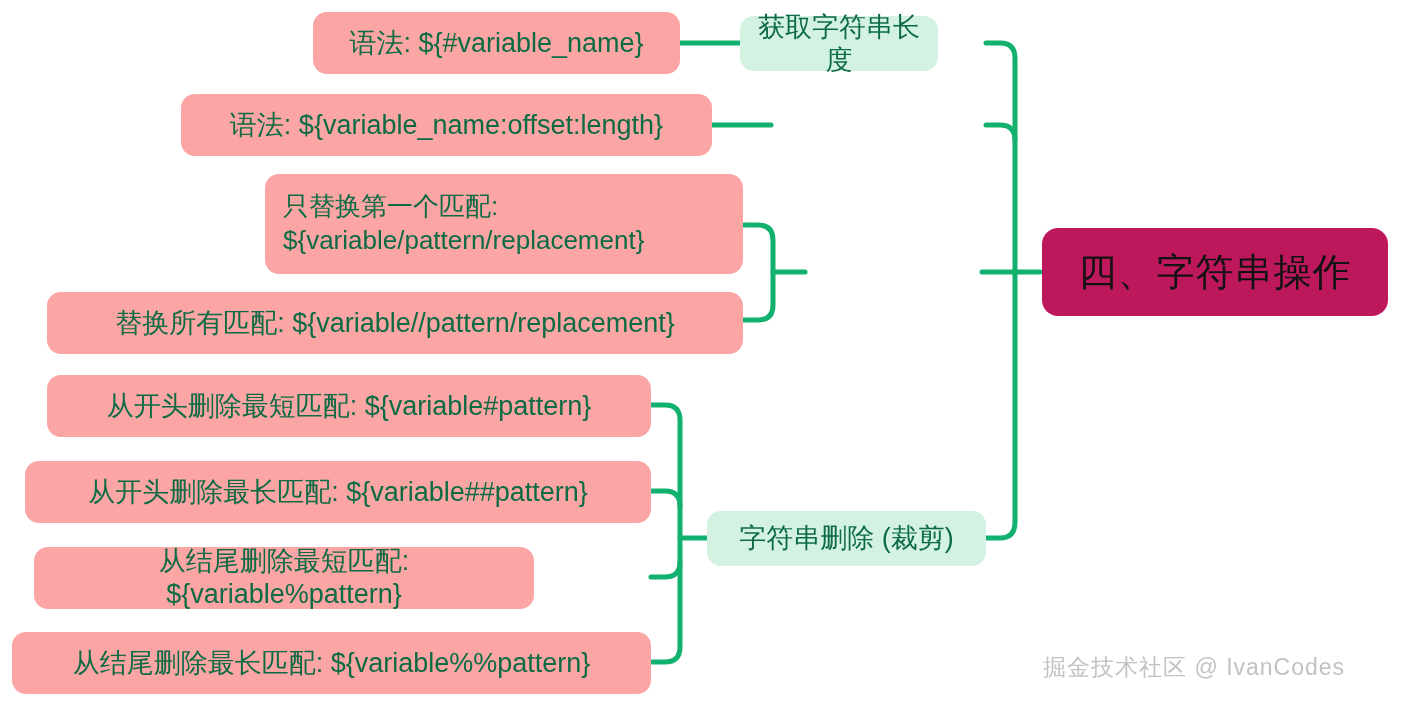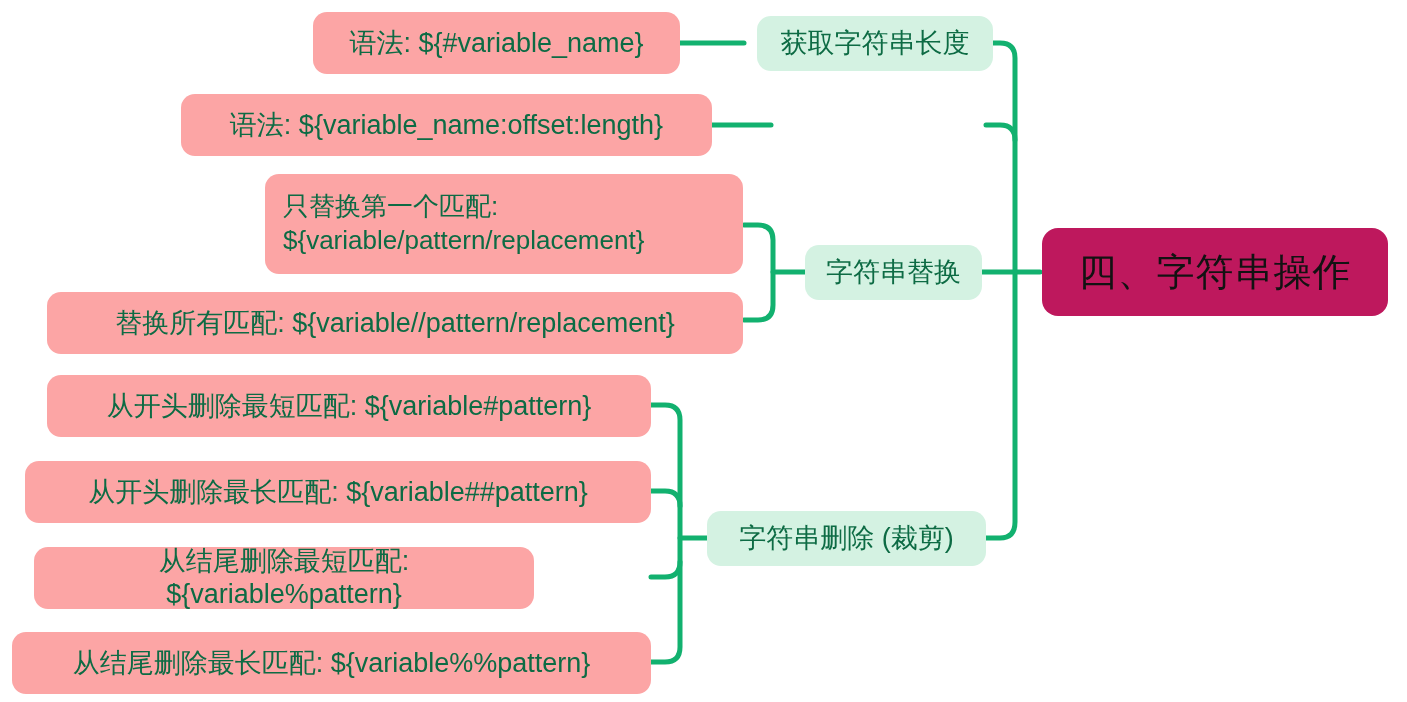--- a/index.html
+++ b/index.html
@@ -97,28 +97,25 @@
 
       <path d="M 680 43 L 744 43"></path>
       <path d="M 712 125 L 771 125"></path>
     </g>
   </svg>
 
   <div class="node root" style="left:1042px; top:228px; width:346px; height:88px;">
     <span>四、字符串操作</span>
   </div>
 
-  <div class="node branch" style="left:740px; top:16px; width:236px; height:55px;margin-left:17px;">
+  <div class="node branch" style="left:740px; top:16px; width:198px; height:55px;">
     <span>获取字符串长度</span>
   </div>
 
 
-  <div class="node branch" style="left:805px; top:245px; width:177px; height:55px;">
-    <span>字符串替换</span>
-  </div>
 
   <div class="node branch" style="left:707px; top:511px; width:279px; height:55px;">
     <span>字符串删除 (裁剪)</span>
   </div>
 
   <div class="node leaf" style="left:313px; top:12px; width:367px; height:62px;">
     <span>语法: ${#variable_name}</span>
   </div>
 
   <div class="node leaf" style="left:181px; top:94px; width:531px; height:62px;text-align:center;">
@@ -143,14 +140,15 @@
   </div>
 
   <div class="node leaf" style="left:34px; top:547px; width:500px; height:62px;">
     <span>从结尾删除最短匹配: ${variable%pattern}</span>
   </div>
 
   <div class="node leaf" style="left:12px; top:632px; width:639px; height:62px;">
     <span>从结尾删除最长匹配: ${variable%%pattern}</span>
   </div>
 
+  <div class="watermark" style="left:1043px; top:652px;">掘金技术社区 @ IvanCodes</div>
 
 </div>
 
 </body></html>

